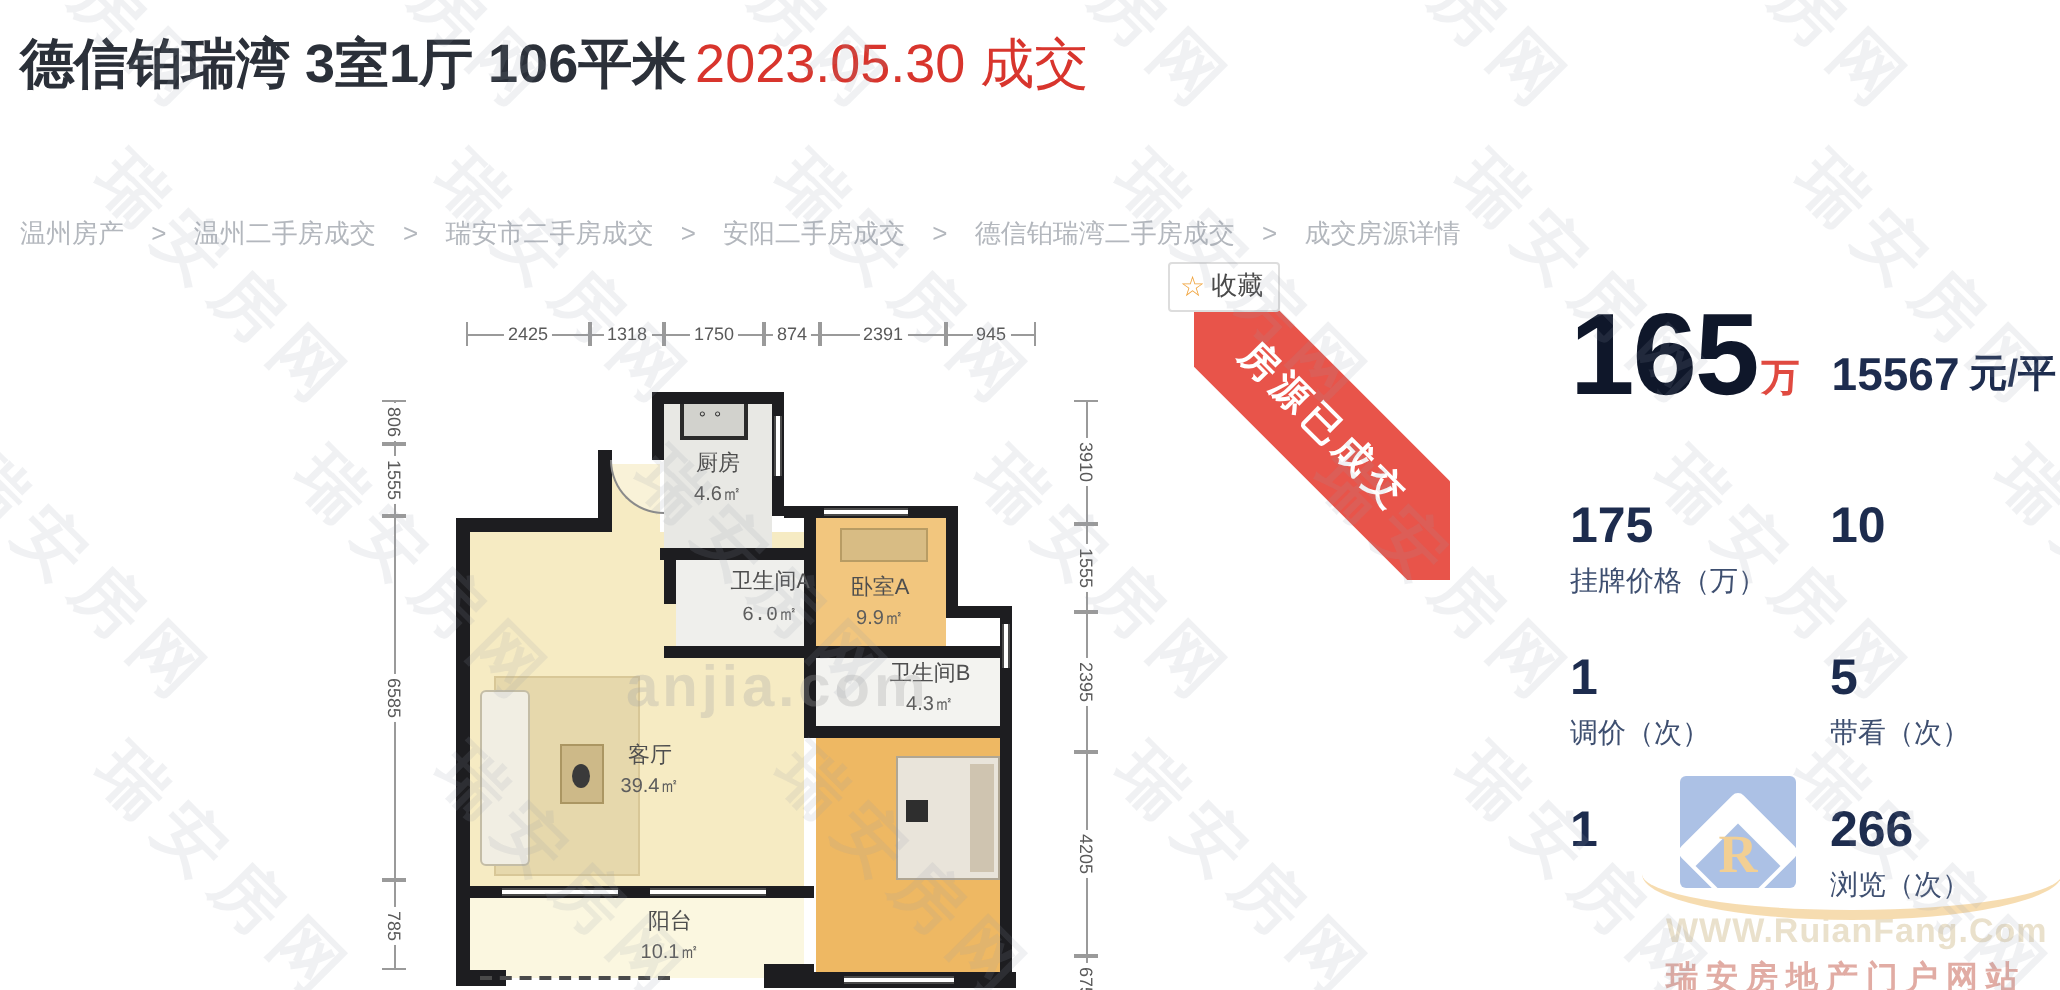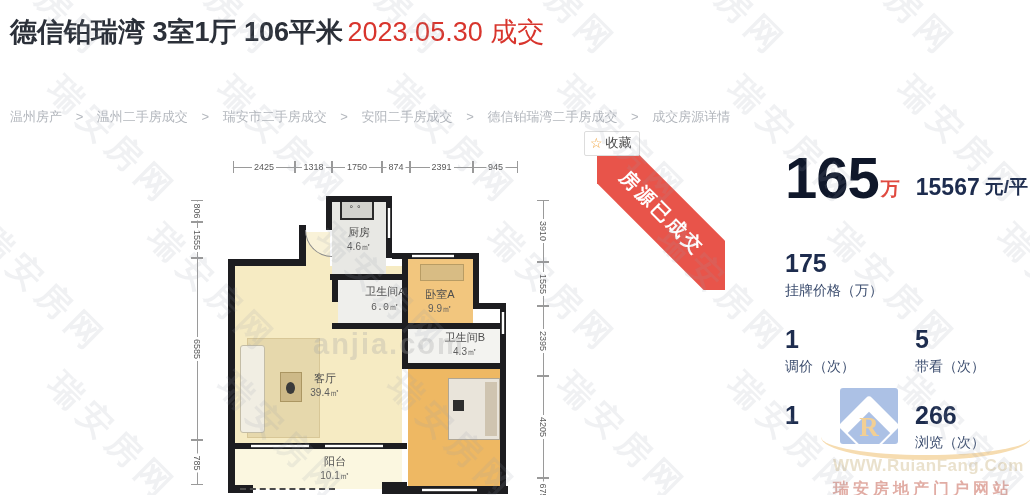--- a/index.html
+++ b/index.html
@@ -293,20 +293,21 @@
   <span id="price-sqm">15567</span>
   <span id="price-sqm-unit">元/平</span>
 </div>
 
 <div id="stats-grid">
   <div class="stat">
     <div class="sv">175</div>
     <div class="sl">挂牌价格（万）</div>
   </div>
   <div class="stat">
+    <div class="sv">10</div>
   </div>
   <div class="stat">
     <div class="sv">1</div>
     <div class="sl">调价（次）</div>
   </div>
   <div class="stat">
     <div class="sv">5</div>
     <div class="sl">带看（次）</div>
   </div>
   <div class="stat">

